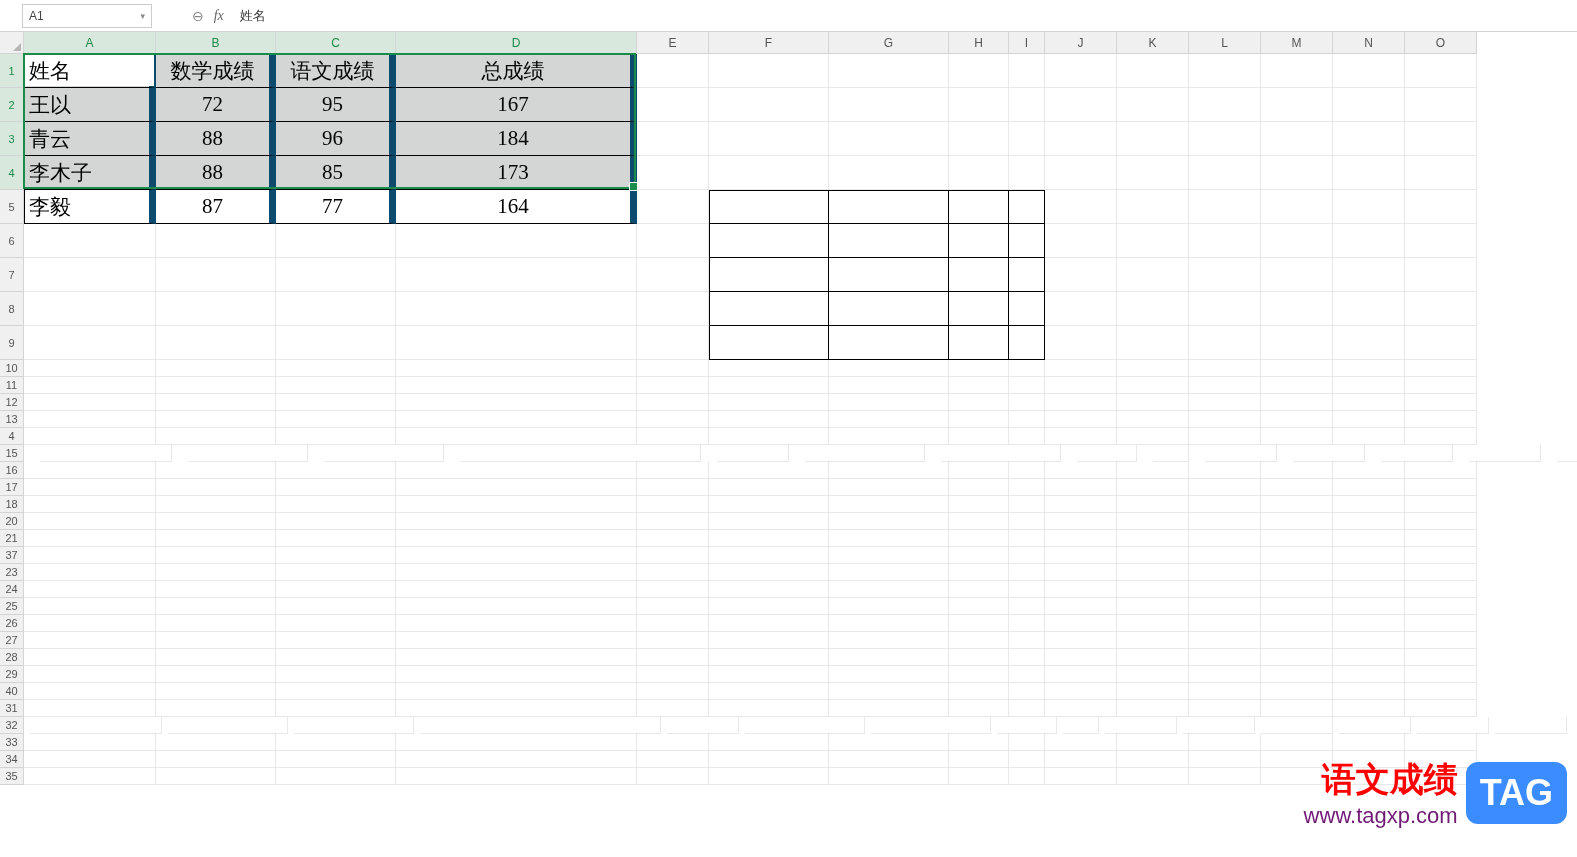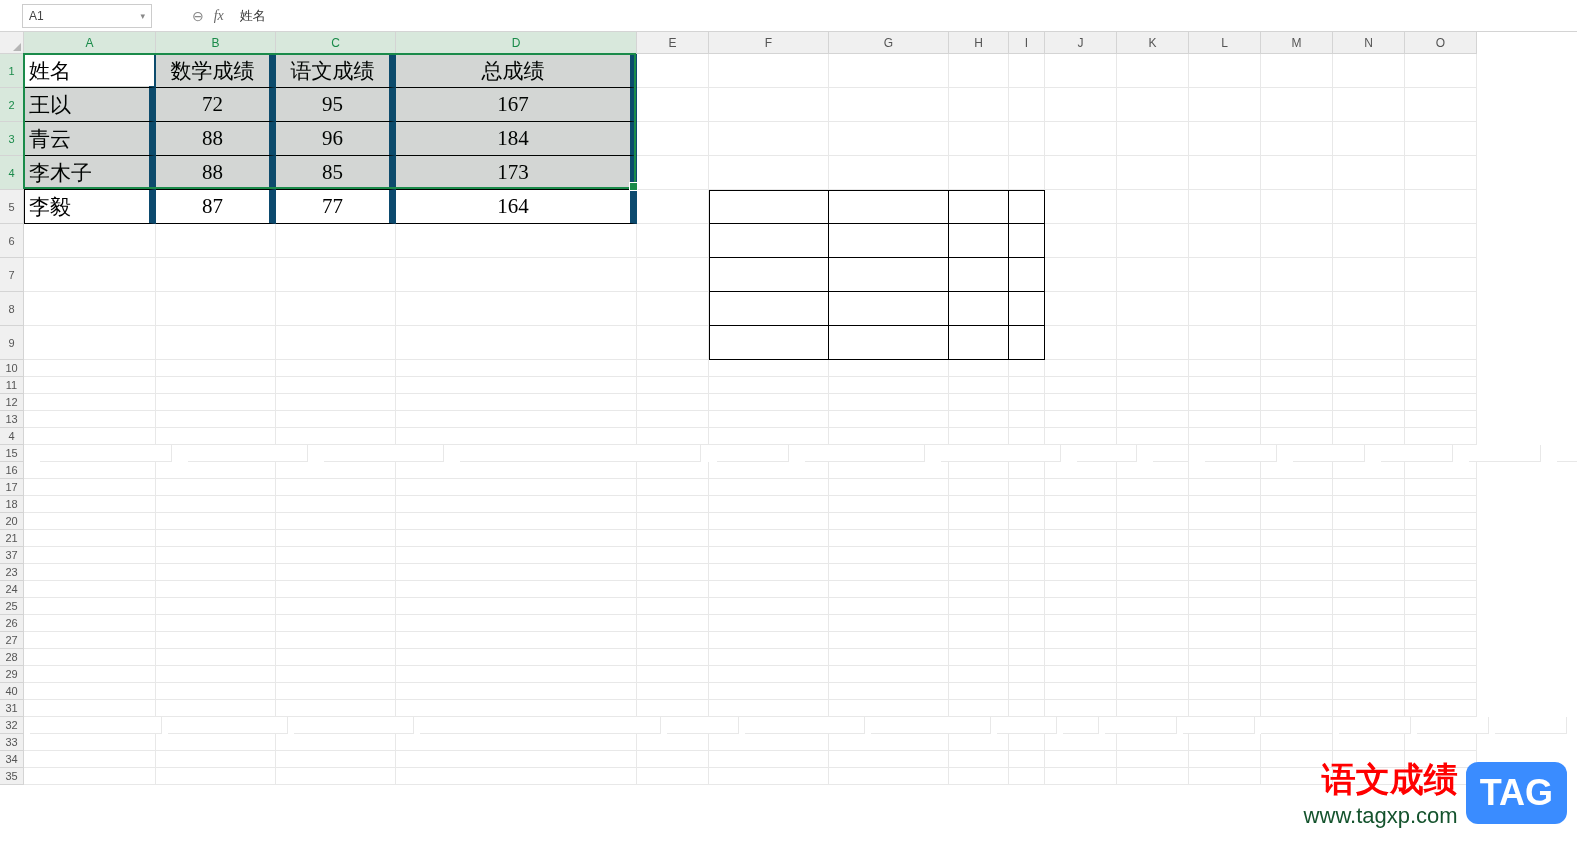--- a/index.html
+++ b/index.html
@@ -192,21 +192,21 @@
   align-items: flex-end;
 }
 .wm-title {
   font-size: 34px;
   font-weight: bold;
   color: #ff0000;
   font-family: "Microsoft YaHei", sans-serif;
 }
 .wm-url {
   font-size: 22px;
-  color: #14532d;
+  color: #701a75;
   font-family: Arial, sans-serif;
 }
 .wm-tag {
   background: #3a8cff;
   color: #fff;
   font-size: 36px;
   font-weight: bold;
   border-radius: 12px;
   padding: 10px 14px;
   font-family: Arial, sans-serif;

